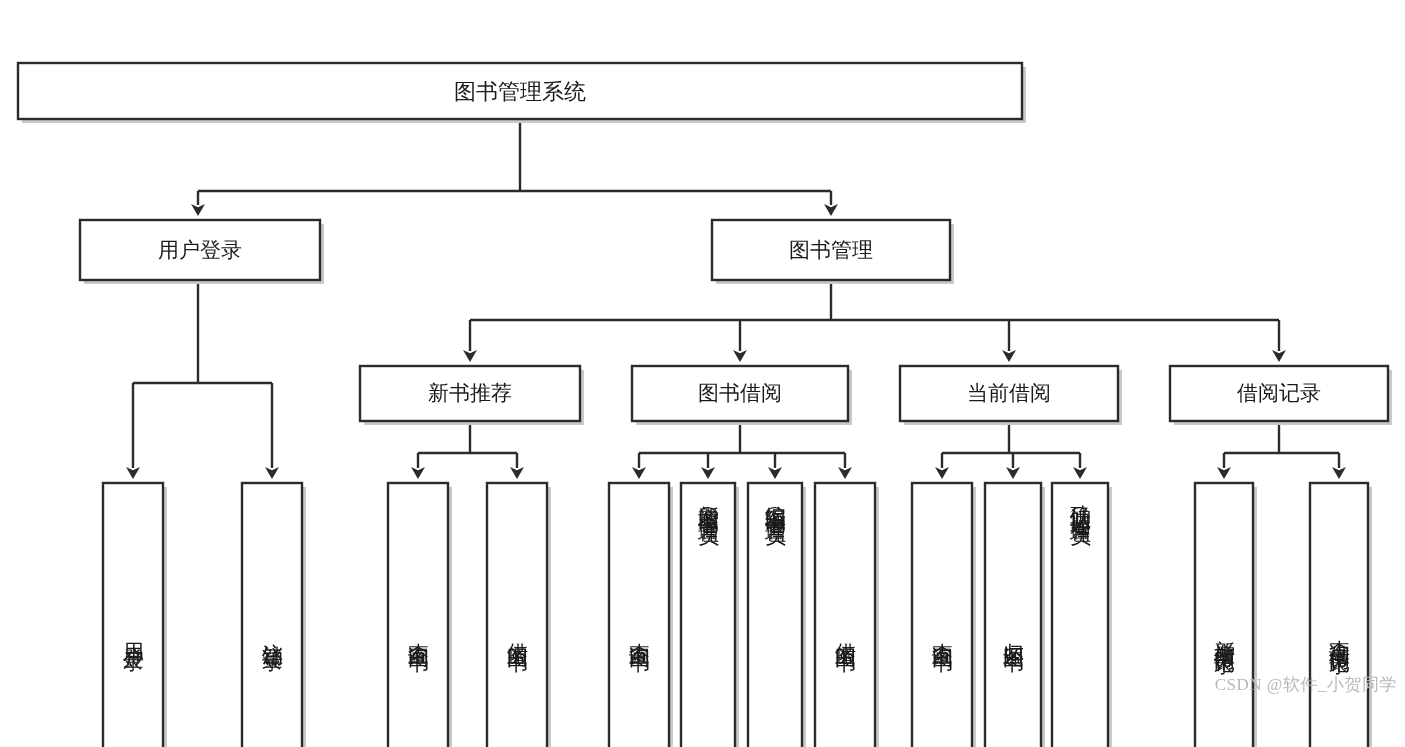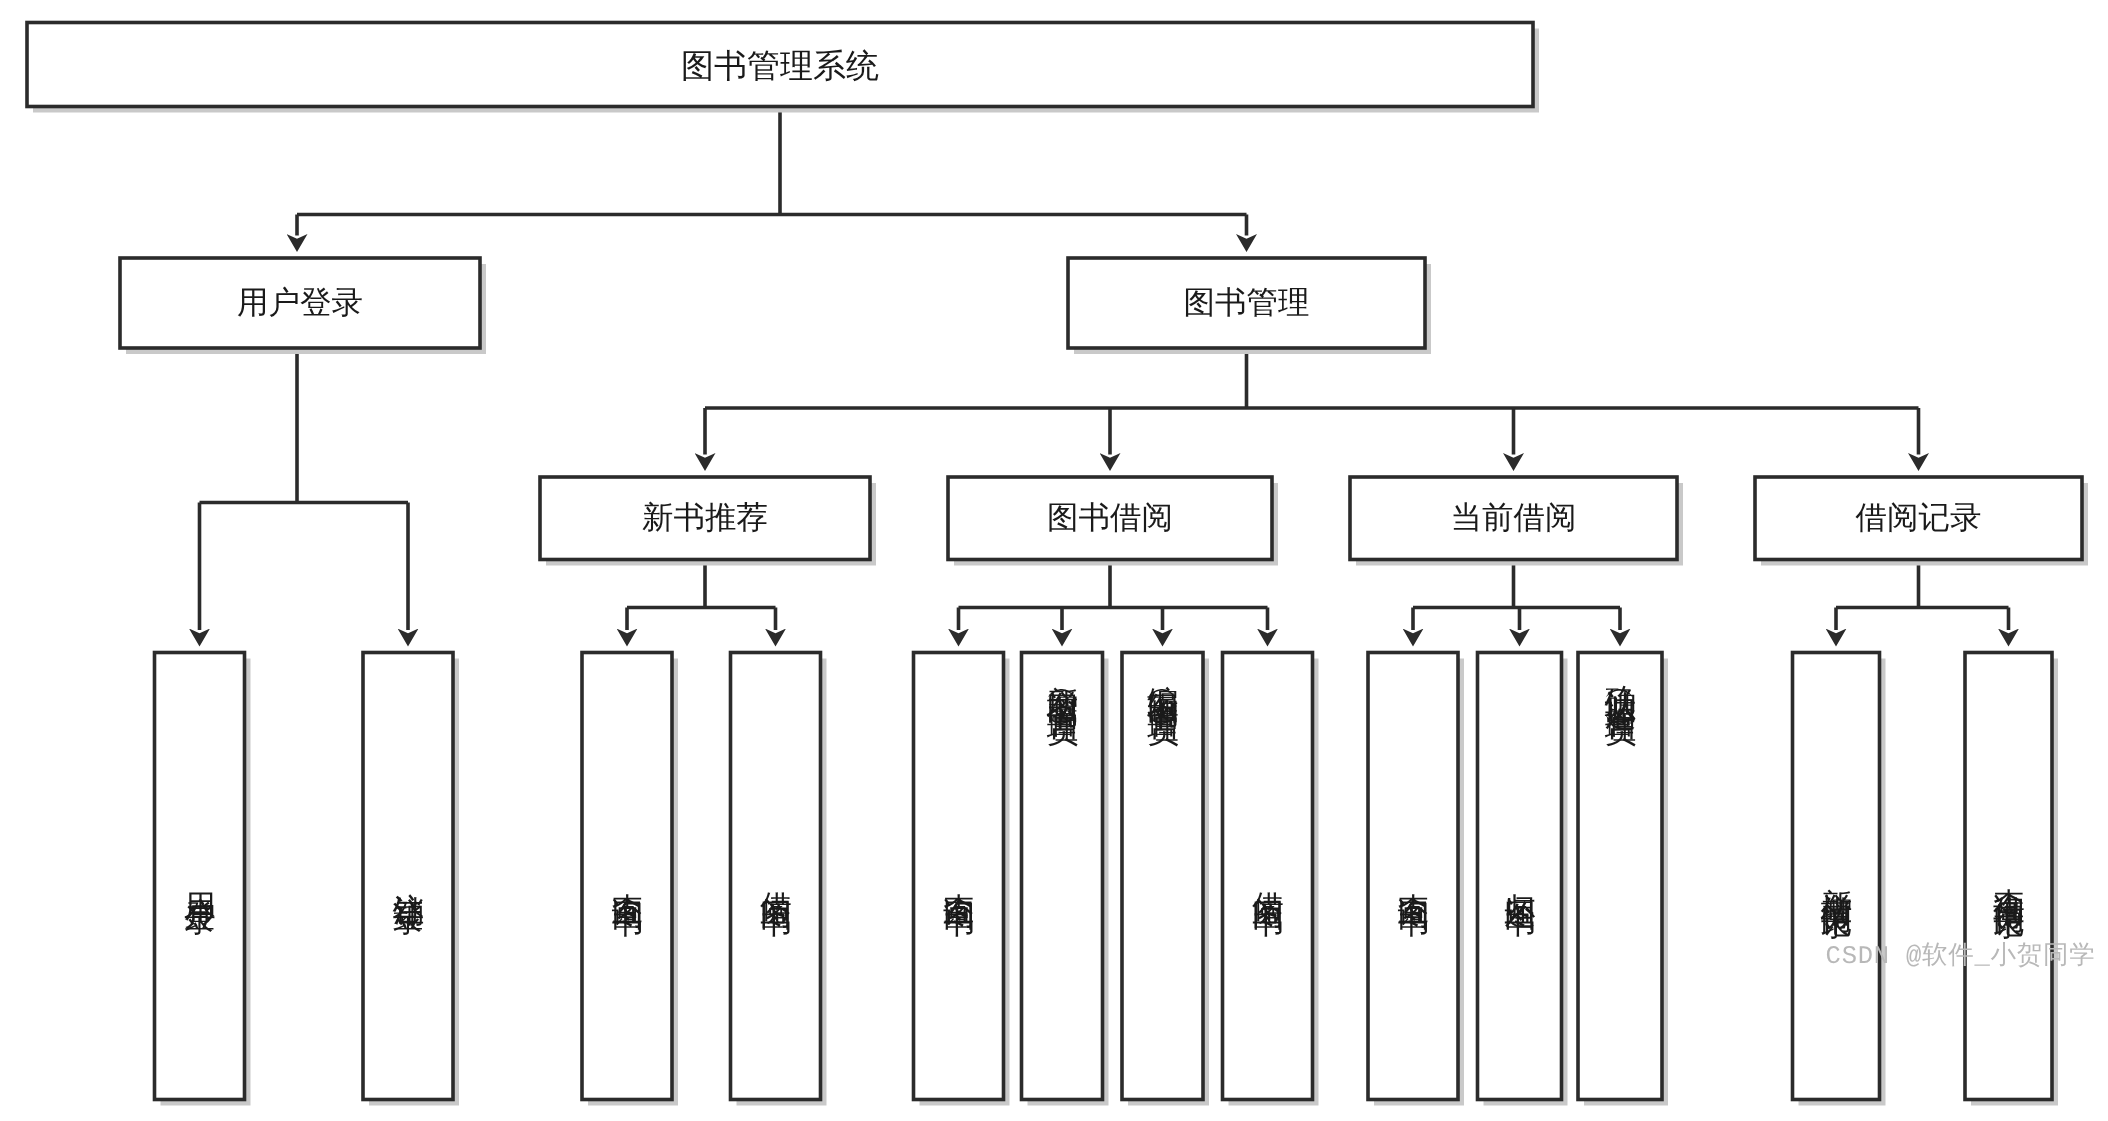--- a/index.html
+++ b/index.html
@@ -11,20 +11,21 @@
     width: 1405px;
     height: 747px;
     font-family: "DejaVu Sans", "Liberation Sans", sans-serif;
     overflow: hidden;
   }
   #diagram-root {
     position: relative;
     width: 1405px;
     height: 656px;
     background: #ffffff;
+    margin-top: 48px;
   }
   svg.flow {
     position: absolute;
     top: 0;
     left: 0;
     width: 1405px;
     height: 747px;
   }
   .node-rect {
     fill: #ffffff;
@@ -69,21 +70,21 @@
     line-height: 1.18;
     color: #1a1a1a;
     letter-spacing: 3px;
     white-space: nowrap;
     text-align: center;
   }
   #watermark {
     position: absolute;
     right: 8px;
     bottom: 8px;
-    font-family: Liberation Mono, monospace;
+    font-family: Liberation Serif, serif;
     font-size: 17px;
     color: #b8b8b8;
     letter-spacing: 0.5px;
     white-space: nowrap;
     pointer-events: none;
   }
 </style>
 </head>
 <body>
 

